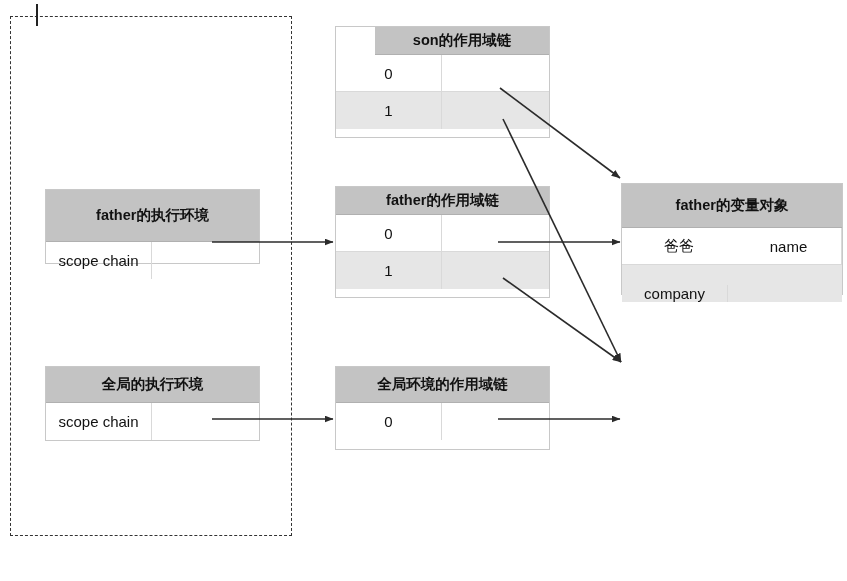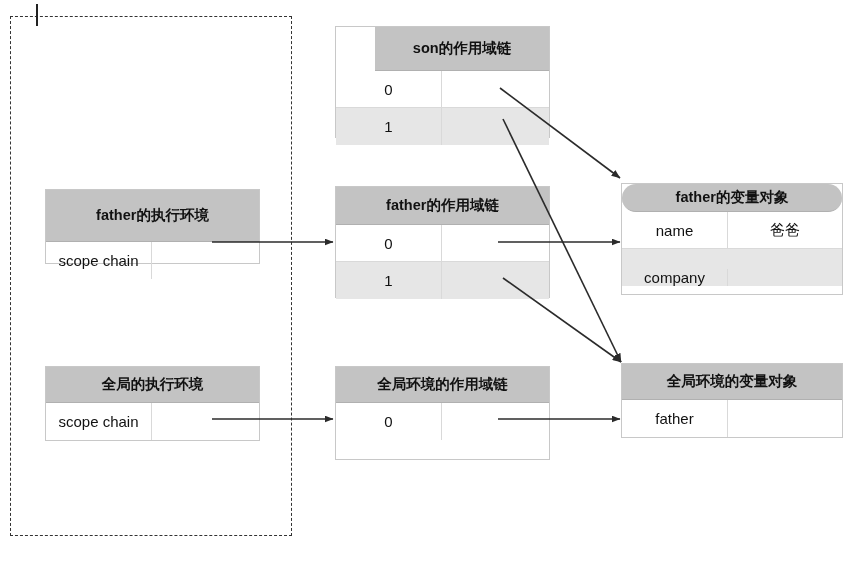--- a/index.html
+++ b/index.html
@@ -90,85 +90,78 @@
 </style>
 </head>
 <body>
 
 <div id="canvas">
 
   <div class="stack-box" style="left:10px; top:16px; width:282px; height:520px;"></div>
   <div class="tick-mark" style="left:36px; top:4px; width:2px; height:22px;"></div>
 
   <div class="box" style="left:335px; top:26px; width:215px; height:112px;">
-    <div class="hdr" style="height:44px;margin-left:39px;">son的作用域链</div>
+    <div class="hdr" style="height:28px;margin-left:39px;">son的作用域链</div>
     <div class="row" style="height:37px;">
       <div class="cell left" style="width:106px;">0</div>
       <div class="cell" style="width:107px;"></div>
     </div>
     <div class="row alt" style="height:37px;">
       <div class="cell left" style="width:106px;">1</div>
       <div class="cell" style="width:107px;"></div>
     </div>
   </div>
 
   <div class="box" style="left:45px; top:189px; width:215px; height:75px;">
     <div class="hdr" style="height:52px;">father的执行环境</div>
     <div class="row" style="height:37px;">
       <div class="cell left" style="width:106px;">scope chain</div>
       <div class="cell" style="width:107px;"></div>
     </div>
   </div>
 
   <div class="box" style="left:335px; top:186px; width:215px; height:112px;">
-    <div class="hdr" style="height:38px;">father的作用域链</div>
+    <div class="hdr" style="height:28px;">father的作用域链</div>
     <div class="row" style="height:37px;">
       <div class="cell left" style="width:106px;">0</div>
       <div class="cell" style="width:107px;"></div>
     </div>
     <div class="row alt" style="height:37px;">
       <div class="cell left" style="width:106px;">1</div>
       <div class="cell" style="width:107px;"></div>
     </div>
   </div>
 
   <div class="box" style="left:621px; top:183px; width:222px; height:112px;">
-    <div class="hdr" style="height:28px;border-radius:15px;">father的变量对象</div>
+    <div class="hdr" style="height:44px;">father的变量对象</div>
     <div class="row" style="height:37px;">
+      <div class="cell" style="width:114px;">爸爸</div>
       <div class="cell left" style="width:106px;">name</div>
-      <div class="cell" style="width:114px;">爸爸</div>
     </div>
     <div class="row alt" style="height:37px;align-items:flex-end;">
       <div class="cell left" style="width:106px;">company</div>
     </div>
   </div>
 
   <div class="box" style="left:45px; top:366px; width:215px; height:75px;">
     <div class="hdr" style="height:36px;">全局的执行环境</div>
     <div class="row" style="height:37px;">
       <div class="cell left" style="width:106px;">scope chain</div>
       <div class="cell" style="width:107px;"></div>
     </div>
   </div>
 
-  <div class="box" style="left:335px; top:366px; width:215px; height:94px;">
+  <div class="box" style="left:335px; top:366px; width:215px; height:84px;">
     <div class="hdr" style="height:36px;">全局环境的作用域链</div>
     <div class="row" style="height:37px;">
       <div class="cell left" style="width:106px;">0</div>
       <div class="cell" style="width:107px;"></div>
     </div>
   </div>
 
-  <div class="box" style="left:621px; top:363px; width:222px; height:75px;">
-    <div class="hdr" style="height:36px;">全局环境的变量对象</div>
-    <div class="row" style="height:37px;">
-      <div class="cell left" style="width:106px;">father</div>
-      <div class="cell" style="width:114px;"></div>
-    </div>
-  </div>
 
   <svg class="overlay" viewBox="0 0 847 581">
     <defs>
       <marker id="arrowhead" markerWidth="9" markerHeight="7" refX="8.5" refY="3.5" orient="auto" markerUnits="userSpaceOnUse">
         <polygon points="0 0, 9 3.5, 0 7" fill="#2b2b2b"></polygon>
       </marker>
     </defs>
 
     <line x1="212" y1="242" x2="333" y2="242" stroke="#2b2b2b" stroke-width="1.6" marker-end="url(#arrowhead)"></line>
 

